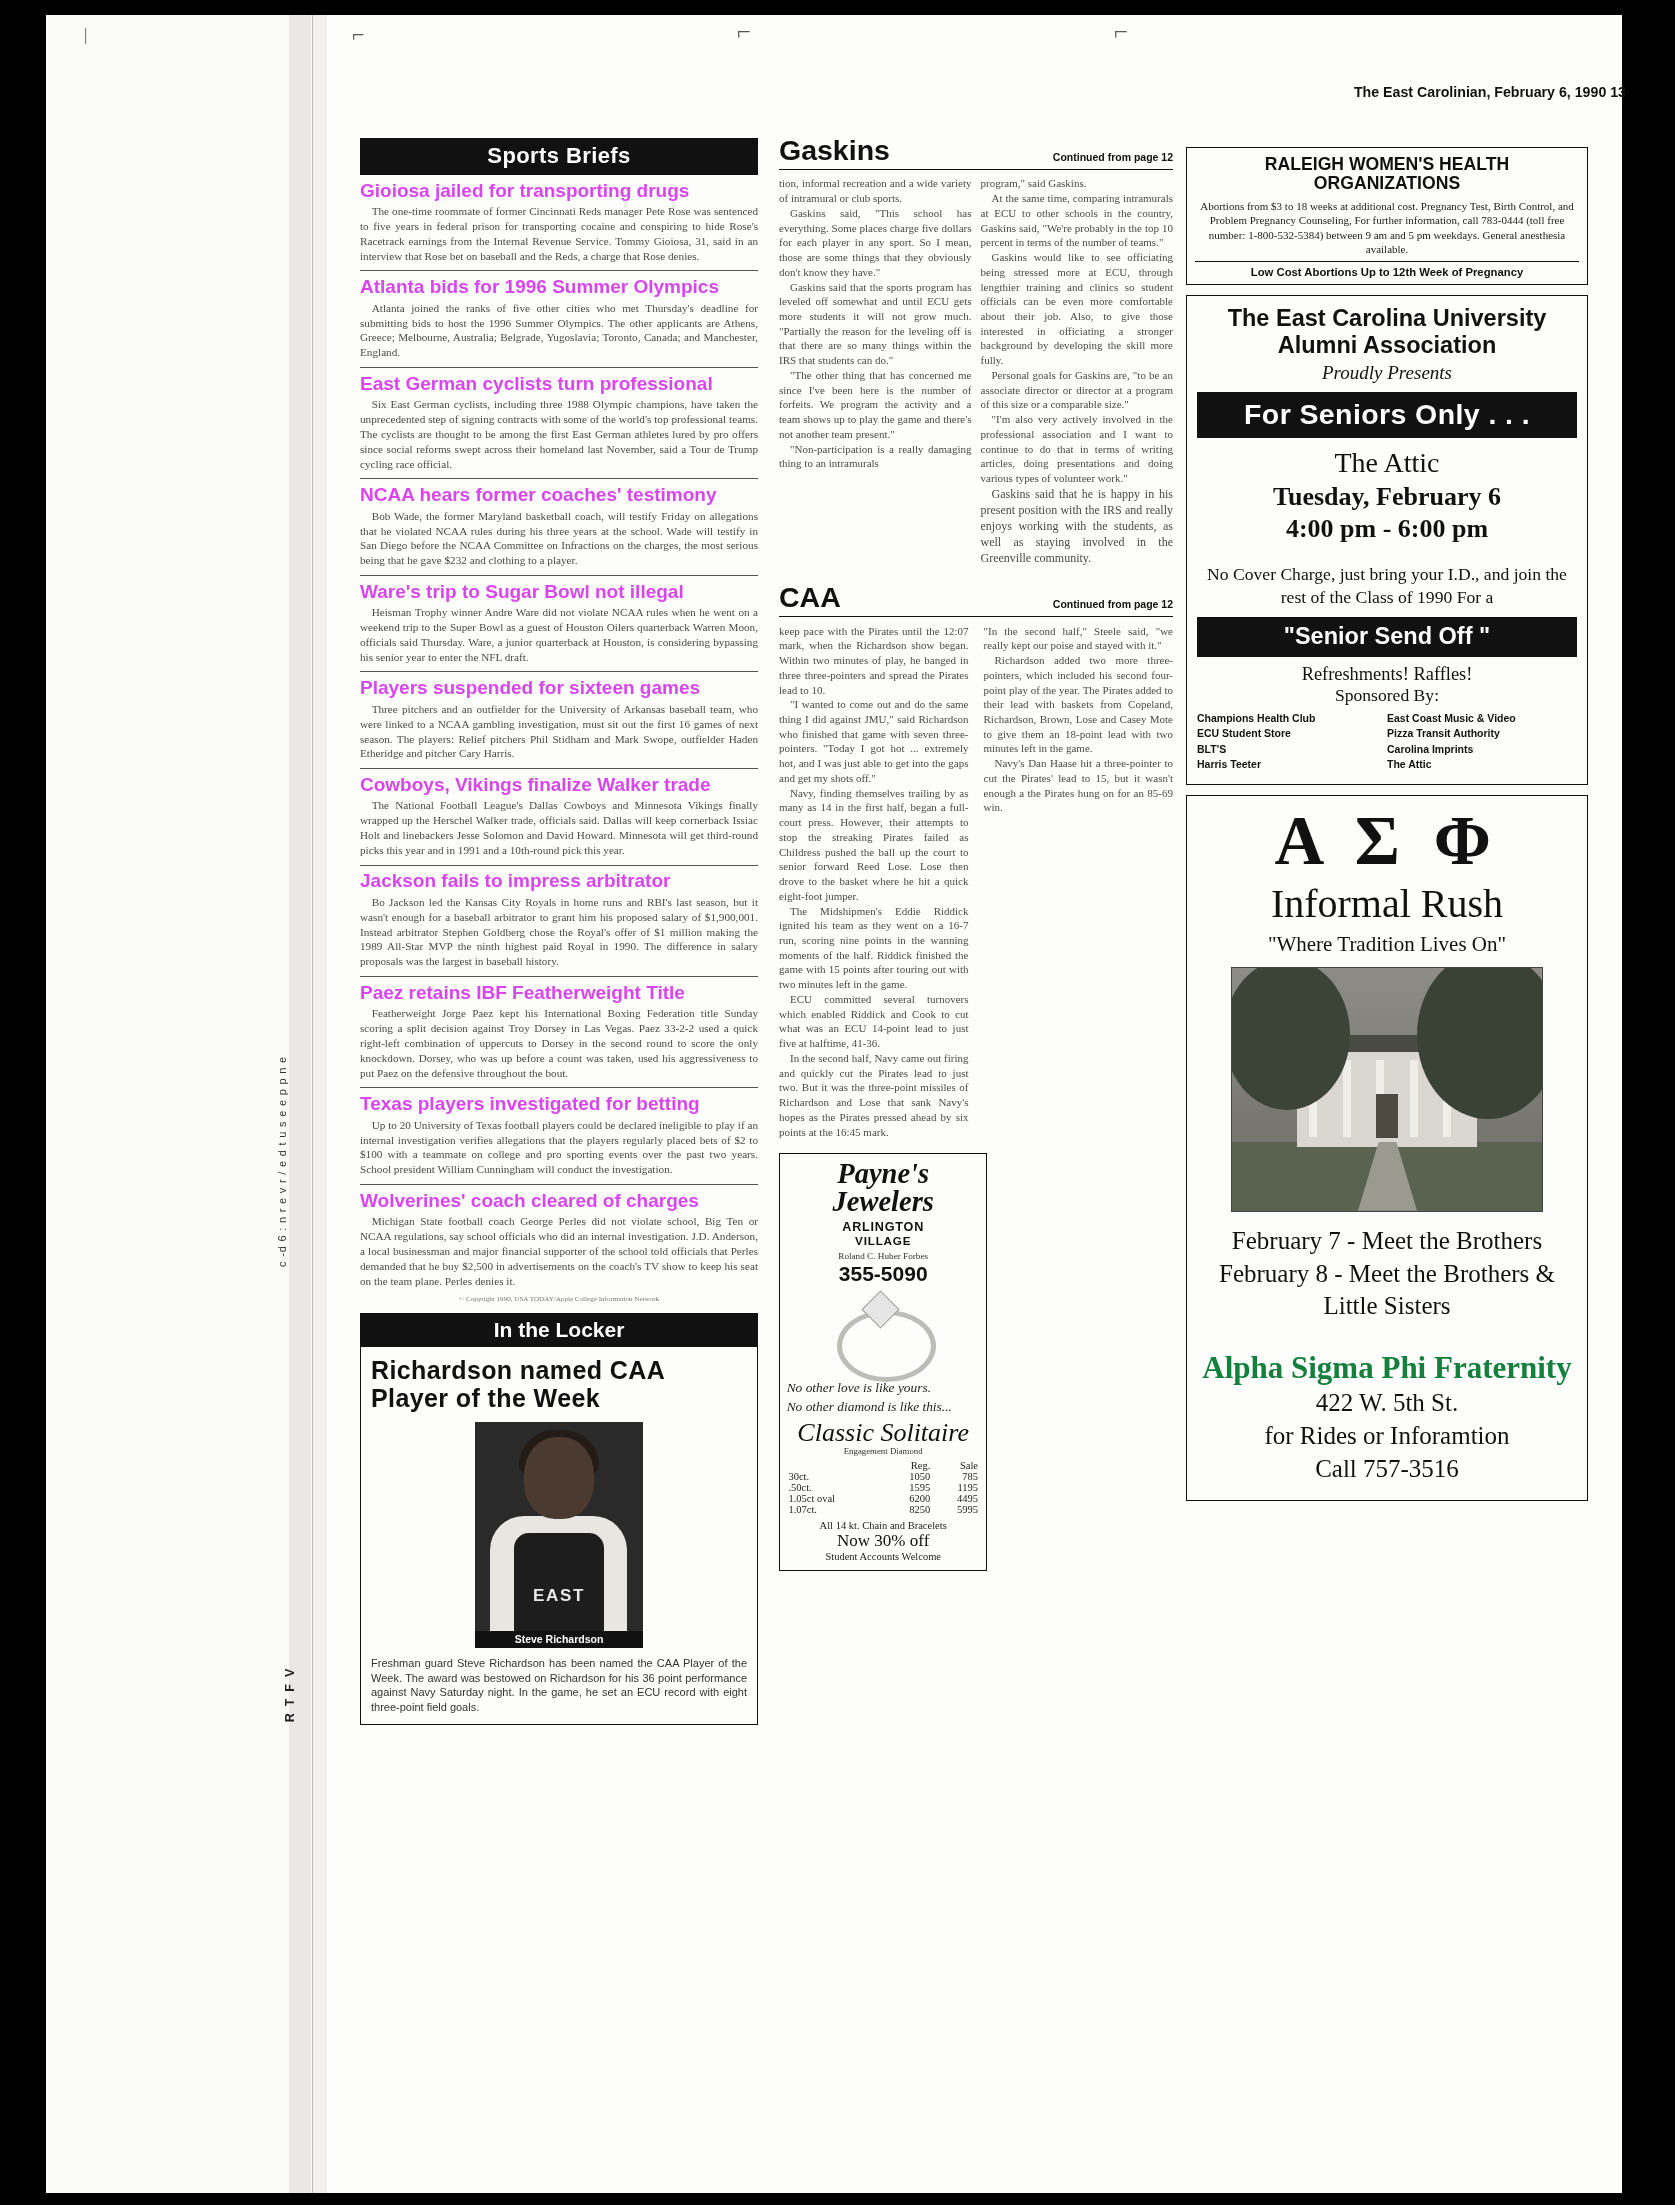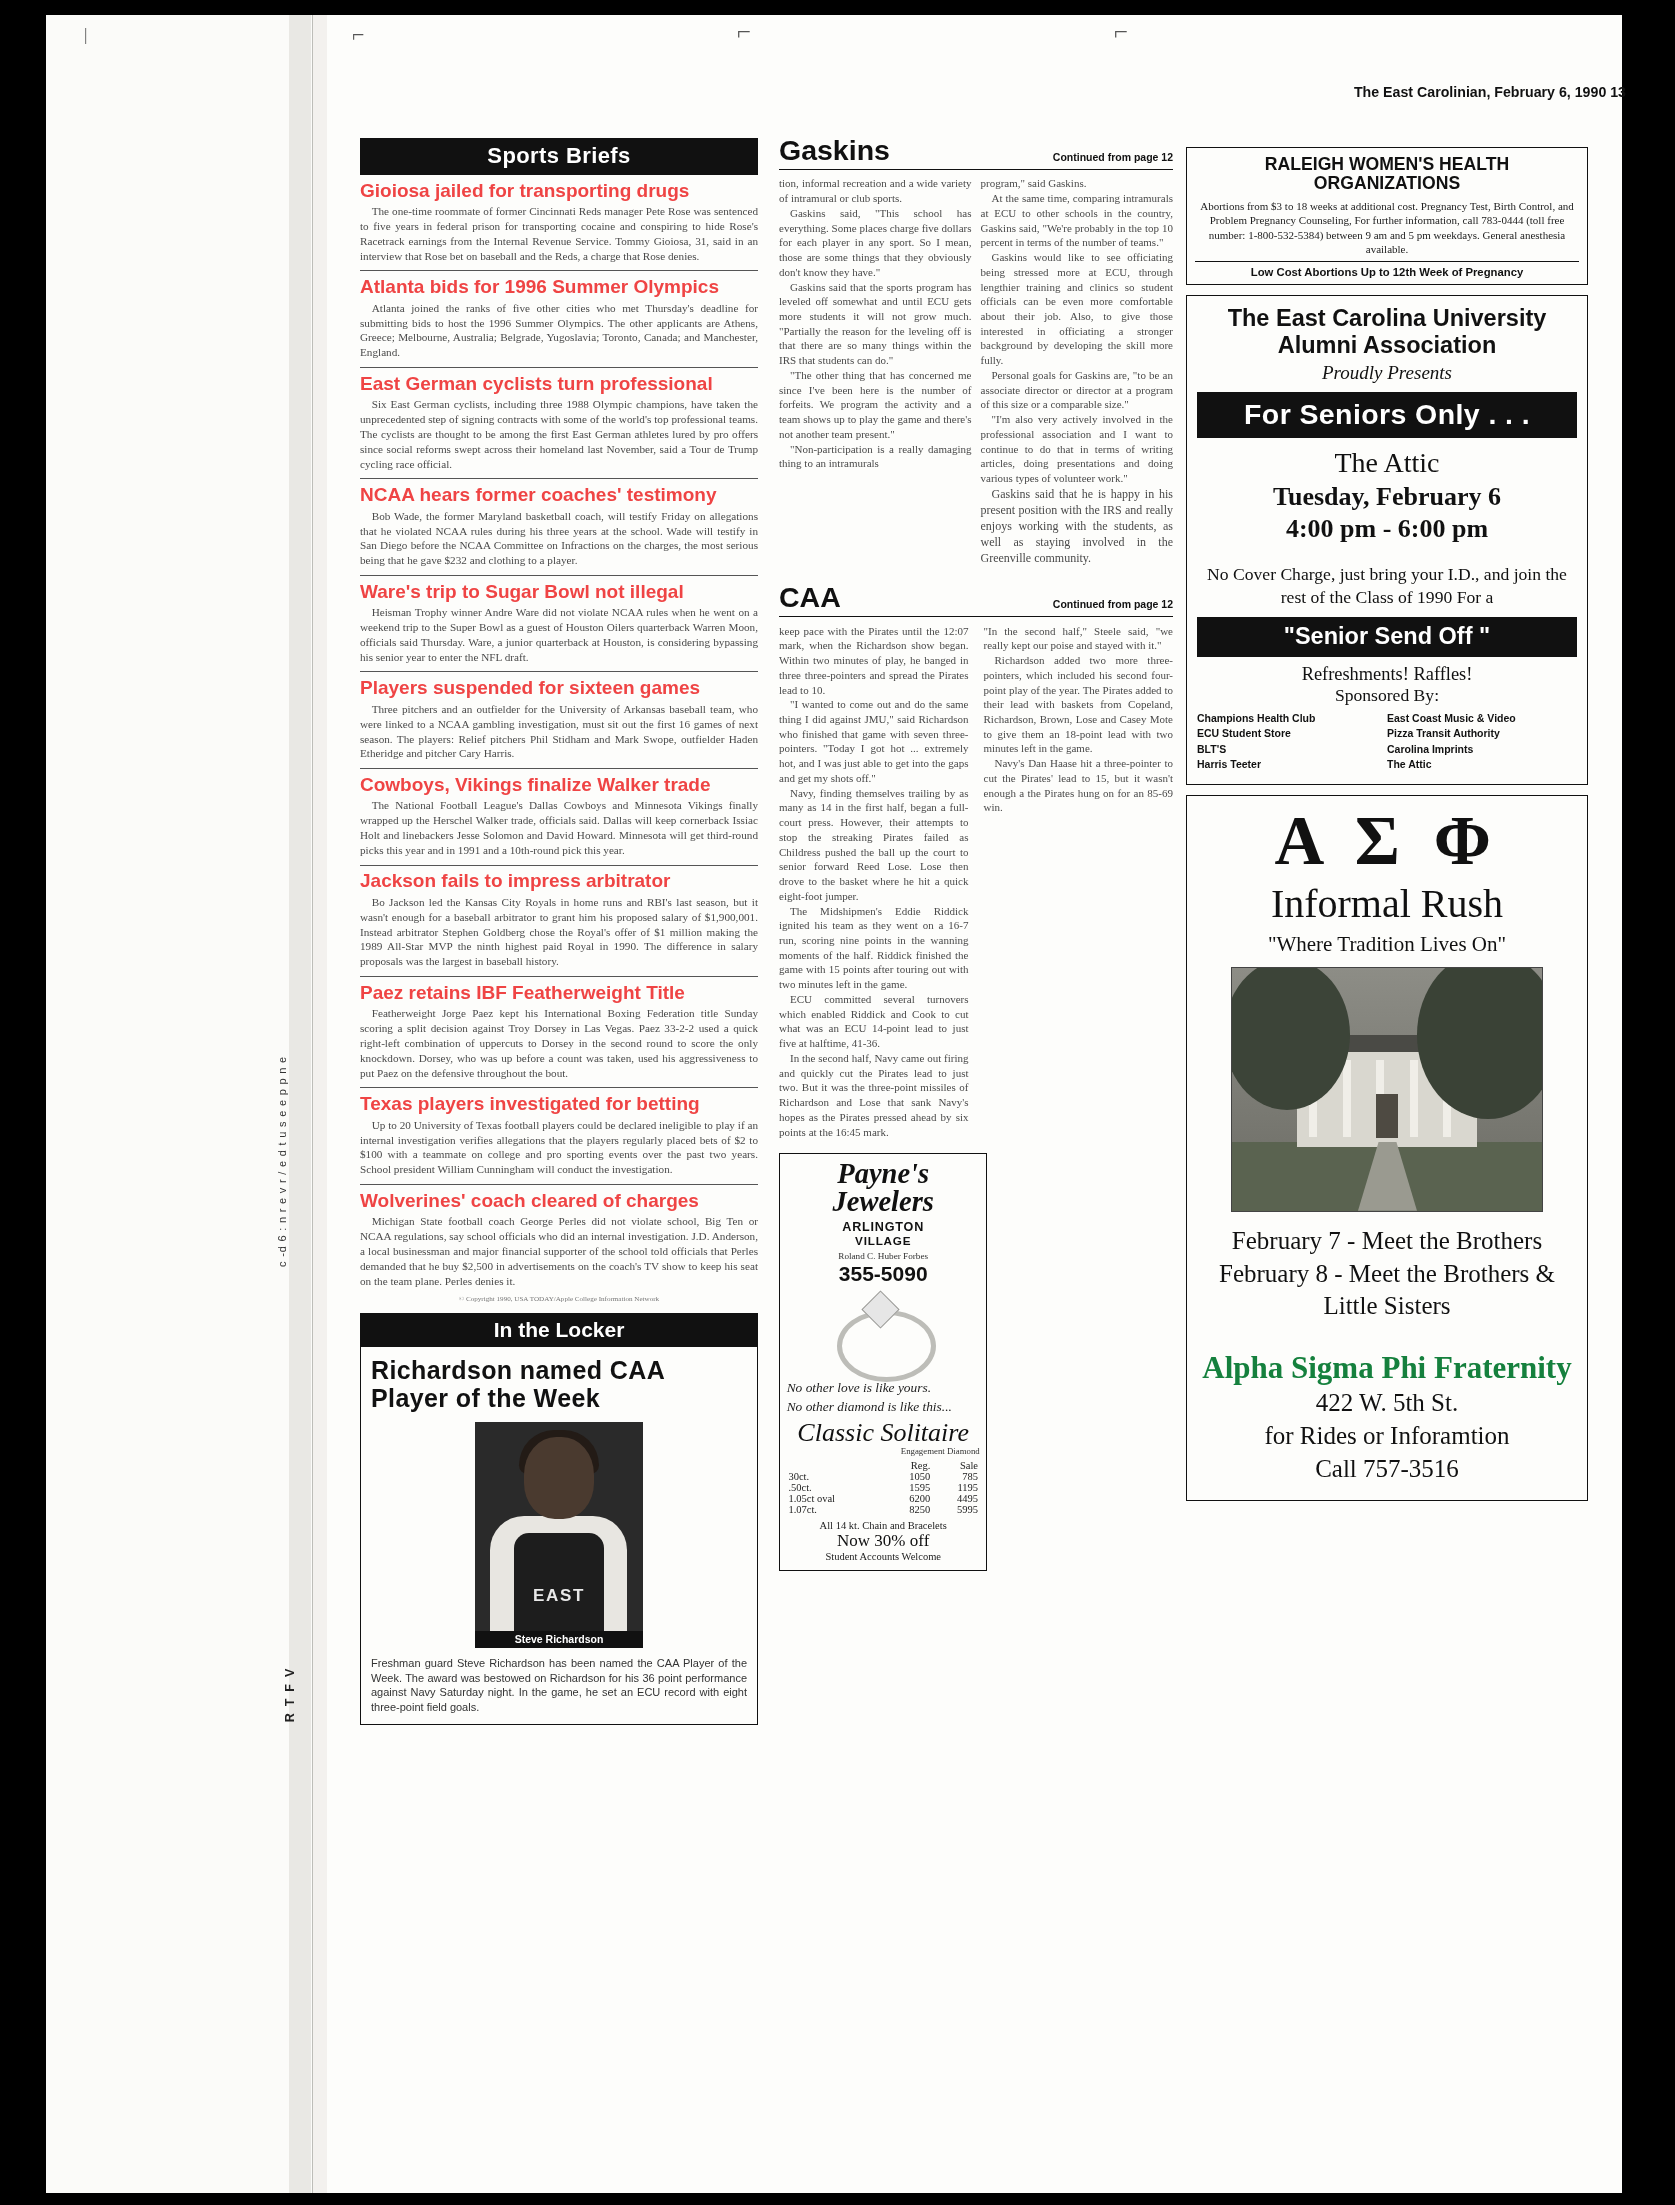--- a/index.html
+++ b/index.html
@@ -12,21 +12,21 @@
   .marks{position:absolute;font-size:17px;color:#555;}
   .vert-text{position:absolute;left:276px;top:1056px;width:18.4px;font-family:"Liberation Sans",sans-serif;font-size:11px;letter-spacing:0.8px;color:#333;writing-mode:vertical-rl;text-orientation:mixed;transform:rotate(180deg);white-space:nowrap;}
   .vert-text2{position:absolute;left:283px;top:1667px;width:18.4px;font-family:"Liberation Sans",sans-serif;font-size:12.6px;font-weight:bold;letter-spacing:1.7px;color:#222;writing-mode:vertical-rl;transform:rotate(180deg);white-space:nowrap;}
 
   .folio{position:absolute;right:50px;top:84px;font-family:"Liberation Sans",sans-serif;font-size:14.2px;font-weight:bold;color:#111;}
 
   
   .col1{position:absolute;left:360px;top:138px;width:398px;}
   .blackbar{background:#111;color:#fff;text-align:center;font-family:"Liberation Sans",sans-serif;font-weight:bold;font-size:22px;padding:5px 0 5.9px;letter-spacing:0.4px;}
   .brief{margin-top:5.9px;}
-  .brief h3{font-family:"Liberation Sans",sans-serif;font-size:19px;font-weight:bold;margin:0 0 2.5px;color:#ef4444;line-height:1.1;}
+  .brief h3{font-family:"Liberation Sans",sans-serif;font-size:19px;font-weight:bold;margin:0 0 2.5px;color:#d946ef;line-height:1.1;}
   .brief p{margin:0;font-size:11.2px;line-height:1.33;color:#4a4a4a;text-align:justify;text-indent:11.7px;}
   .hr-thin{border-top:0.8px solid #555;margin:6.7px 0 0;}
   .copyright{font-size:7.1px;color:#777;text-align:center;margin-top:6.7px;}
 
   .locker{margin-top:10px;border:1.7px solid #111;}
   .locker-bar{background:#111;color:#fff;text-align:center;font-family:"Liberation Sans",sans-serif;font-weight:bold;font-size:21px;padding:4.2px 0 5px;}
   .locker-body{padding:8.4px 10px 10px;}
   .locker-head{font-family:"Liberation Sans",sans-serif;font-size:25px;font-weight:bold;line-height:1.12;color:#111;letter-spacing:0.4px;}
   .photo{margin:10px auto 0;width:168px;height:209px;background:#2a2a2a;position:relative;overflow:hidden;}
   .ph-head{position:absolute;left:49px;top:15px;width:70px;height:82px;border-radius:46% 46% 44% 44%;background:#4a3a2f;}
@@ -47,21 +47,21 @@
   .payne .nm{font-family:"Liberation Serif",serif;font-style:italic;font-weight:bold;font-size:28.5px;line-height:.98;text-align:center;color:#111;}
   .payne .sub{font-family:"Liberation Sans",sans-serif;font-size:12.6px;font-weight:bold;text-align:center;letter-spacing:0.8px;margin-top:3.4px;color:#111;}
   .payne .sub2{font-family:"Liberation Sans",sans-serif;font-size:11.7px;font-weight:bold;text-align:center;letter-spacing:0.8px;color:#111;}
   .payne .owner{font-size:9.2px;text-align:center;margin-top:4.2px;color:#333;}
   .payne .phone{font-family:"Liberation Sans",sans-serif;font-size:21px;font-weight:bold;text-align:center;margin-top:1.7px;color:#111;}
   .ring{width:100%;height:92px;position:relative;}
   .ring .band{position:absolute;left:50px;top:23.5px;width:89px;height:62px;border:5.9px solid #bdbdb8;border-radius:50%;}
   .ring .stone{position:absolute;left:80px;top:10px;width:25px;height:25px;background:#e6e6e6;border:1.7px solid #9a9a96;transform:rotate(45deg);}
   .payne .ital{font-family:"Liberation Serif",serif;font-style:italic;font-size:13.4px;line-height:1.25;color:#222;margin-top:1.7px;}
   .payne .classic{font-family:"Liberation Serif",serif;font-style:italic;font-size:26px;text-align:center;line-height:1;color:#111;margin-top:5px;}
-  .payne .eng{font-size:8.8px;text-align:right;color:#333;}
+  .payne .eng{font-size:8.8px;text-align:center;color:#333;}
   .tbl{width:100%;font-size:10.5px;color:#222;border-collapse:collapse;margin-top:3.4px;}
   .tbl td{padding:0 1.7px;}
   .tbl .r{text-align:right;}
   .payne .foot{font-size:10.5px;text-align:center;margin-top:5px;color:#222;}
   .payne .now{font-family:"Liberation Serif",serif;font-size:17px;text-align:center;color:#111;}
   .payne .stu{font-size:10.5px;text-align:center;color:#222;}
 
   
   .col3{position:absolute;left:1186px;top:147px;width:402px;}
   .adbox{border:1.7px solid #111;padding:6.7px 8.4px;}

